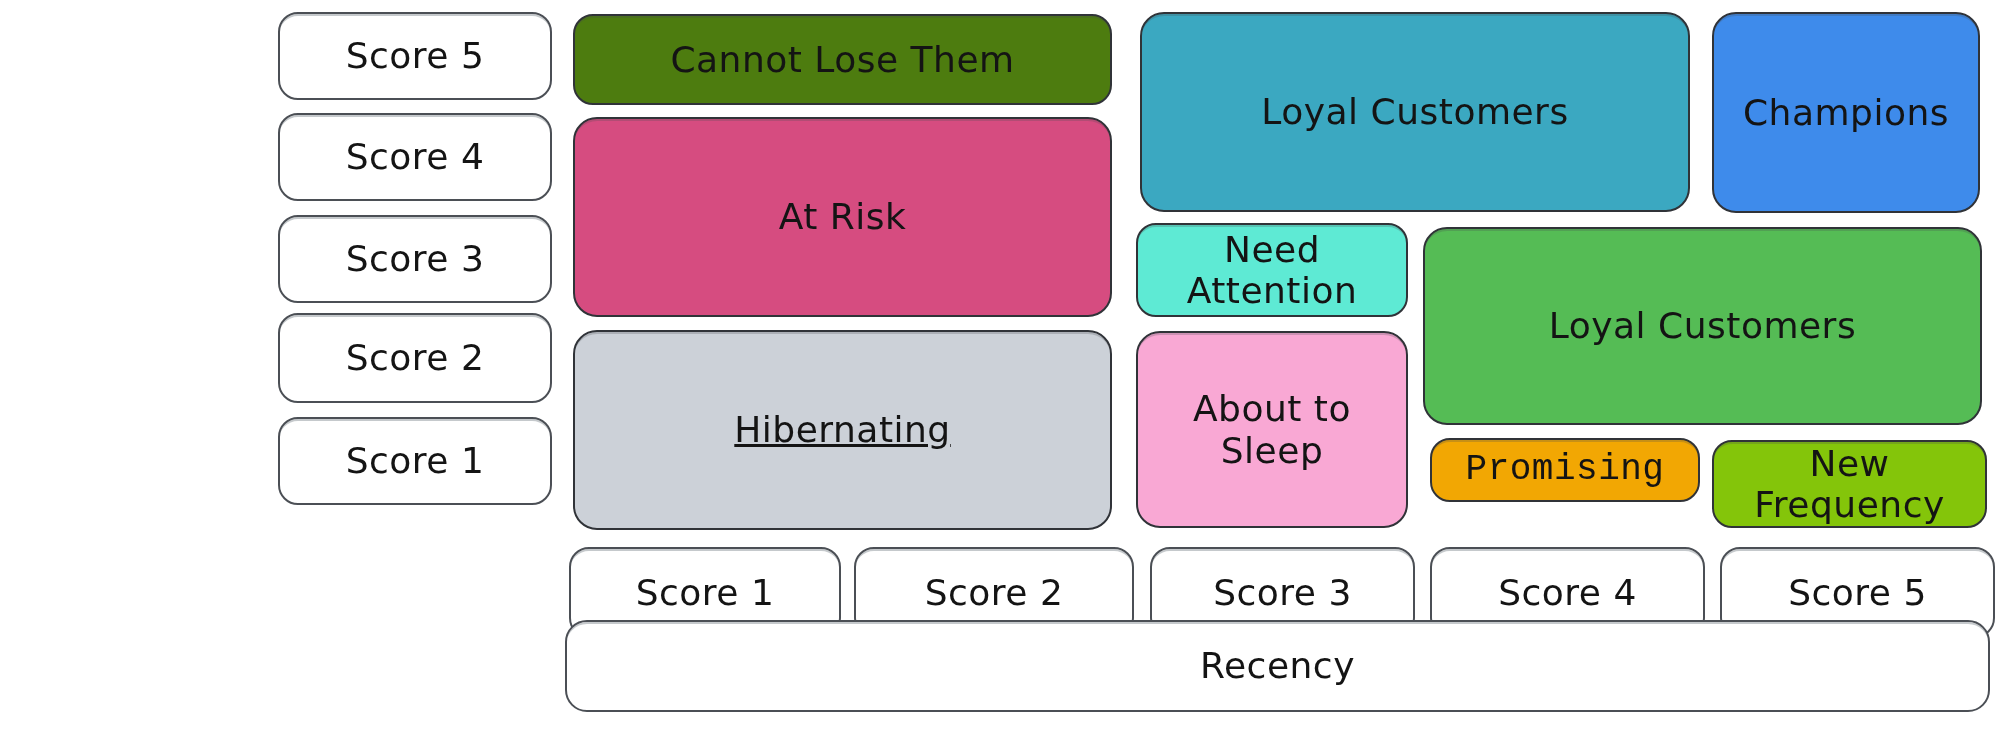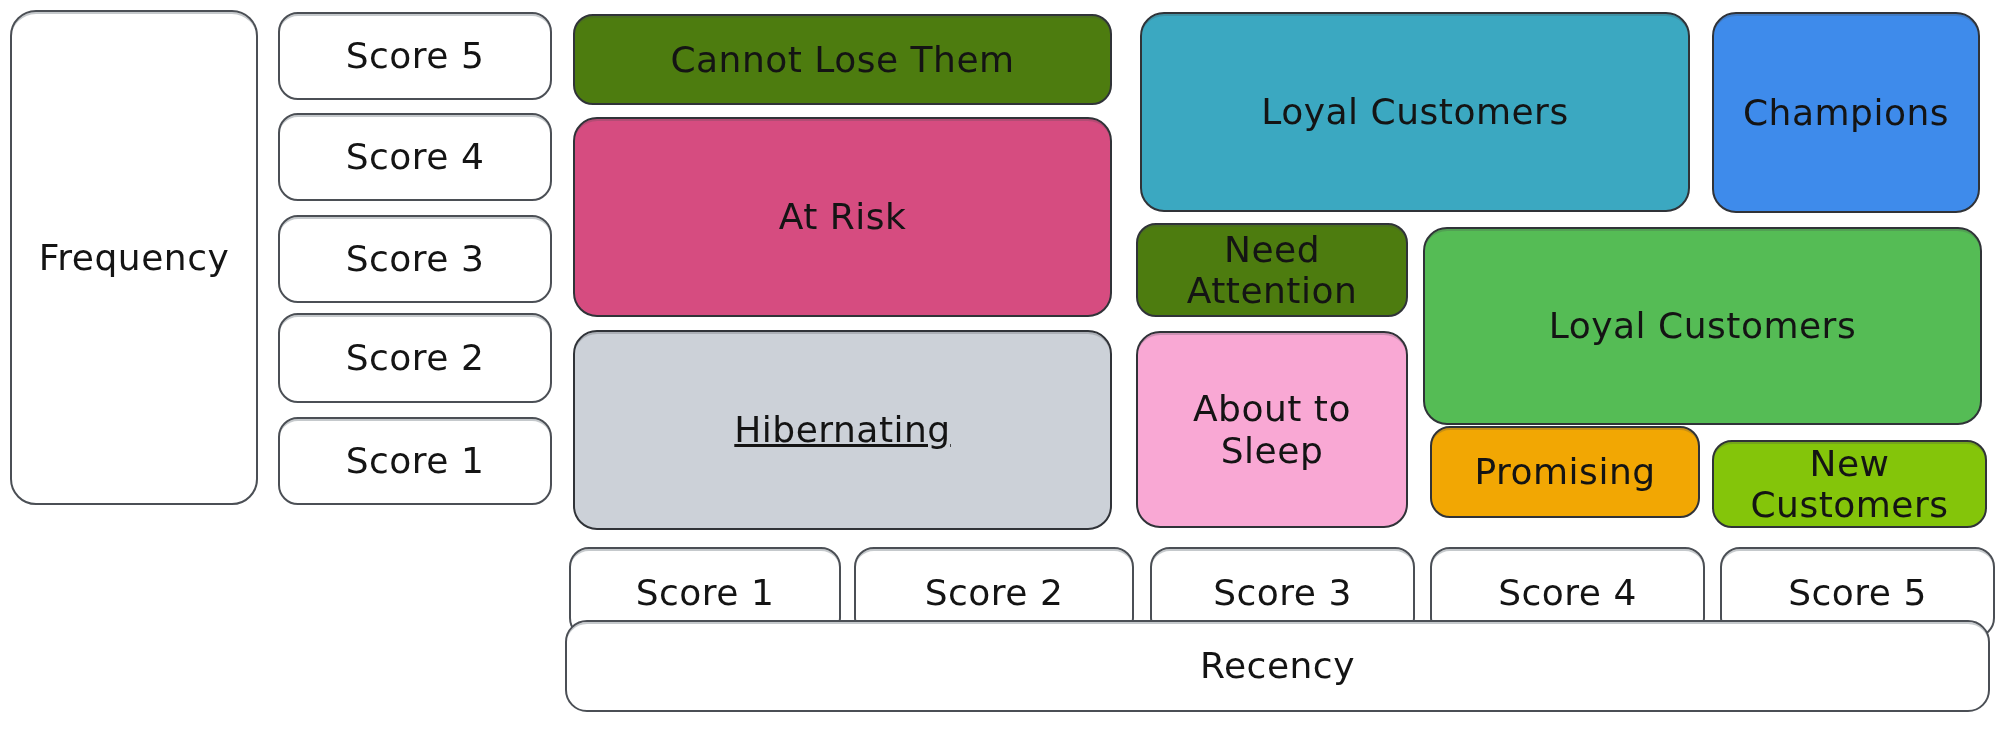--- a/index.html
+++ b/index.html
@@ -49,53 +49,52 @@
 
   
   .cannot-lose    { left: 573px;  top: 14px;  width: 539px; height: 91px; }
   .at-risk        { left: 573px;  top: 117px; width: 539px; height: 200px; }
   .hibernating    { left: 573px;  top: 330px; width: 539px; height: 200px; }
   .loyal-teal     { left: 1140px; top: 12px;  width: 550px; height: 200px; }
   .champions      { left: 1712px; top: 12px;  width: 268px; height: 201px; }
   .need-attention { left: 1136px; top: 223px; width: 272px; height: 94px; }
   .about-to-sleep { left: 1136px; top: 331px; width: 272px; height: 197px; }
   .loyal-green    { left: 1423px; top: 227px; width: 559px; height: 198px; }
-  .promising      { left: 1430px; top: 426px; width: 270px; height: 92px; }
+  .promising      { left: 1430px; top: 438px; width: 270px; height: 64px; font-family: Liberation Mono, monospace; }
   .new-customers  { left: 1712px; top: 440px; width: 275px; height: 88px; }
 
   
   .rscore-1 { left: 569px;  top: 547px; width: 272px; height: 91px; }
   .rscore-2 { left: 854px;  top: 547px; width: 280px; height: 91px; }
   .rscore-3 { left: 1150px; top: 547px; width: 265px; height: 91px; }
   .rscore-4 { left: 1430px; top: 547px; width: 275px; height: 91px; }
   .rscore-5 { left: 1720px; top: 547px; width: 275px; height: 91px; }
   .recency-label { left: 565px; top: 620px; width: 1425px; height: 92px; border-radius: 22px; }
 </style>
 </head>
 <body>
 
 <div class="canvas">
 
-  <div class="box white freq-label">Frequency</div>
   <div class="box white fscore-5">Score 5</div>
   <div class="box white fscore-4">Score 4</div>
   <div class="box white fscore-3">Score 3</div>
   <div class="box white fscore-2">Score 2</div>
   <div class="box white fscore-1">Score 1</div>
 
   <div class="box seg cannot-lose" style="background: #4d7c0f; text-align: center;">Cannot Lose Them</div>
   <div class="box seg big at-risk" style="background: rgb(214, 76, 128);">At Risk</div>
   <div class="box seg big hibernating" style="background: rgb(204, 209, 216); text-decoration: underline;">Hibernating</div>
   <div class="box seg big loyal-teal" style="background: rgb(59, 168, 193);">Loyal Customers</div>
   <div class="box seg big champions" style="background: rgb(62, 139, 235);">Champions</div>
-  <div class="box seg need-attention" style="background: #4d7c0f;">Need Attention</div>
+  <div class="box seg need-attention" style="background: #5eead4;">Need Attention</div>
   <div class="box seg big about-to-sleep" style="background: #f9a8d4;">About to Sleep</div>
   <div class="box seg big loyal-green" style="background: rgb(85, 188, 85);">Loyal Customers</div>
   <div class="box seg promising" style="background: rgb(242, 167, 3);">Promising</div>
-  <div class="box seg new-customers" style="background: rgb(132, 197, 10);">New Customers</div>
+  <div class="box seg new-customers" style="background: rgb(132, 197, 10);">New Frequency</div>
 
   <div class="box white rscore-1">Score 1</div>
   <div class="box white rscore-2">Score 2</div>
   <div class="box white rscore-3">Score 3</div>
   <div class="box white rscore-4">Score 4</div>
   <div class="box white rscore-5">Score 5</div>
   <div class="box white recency-label">Recency</div>
 
 </div>
 

